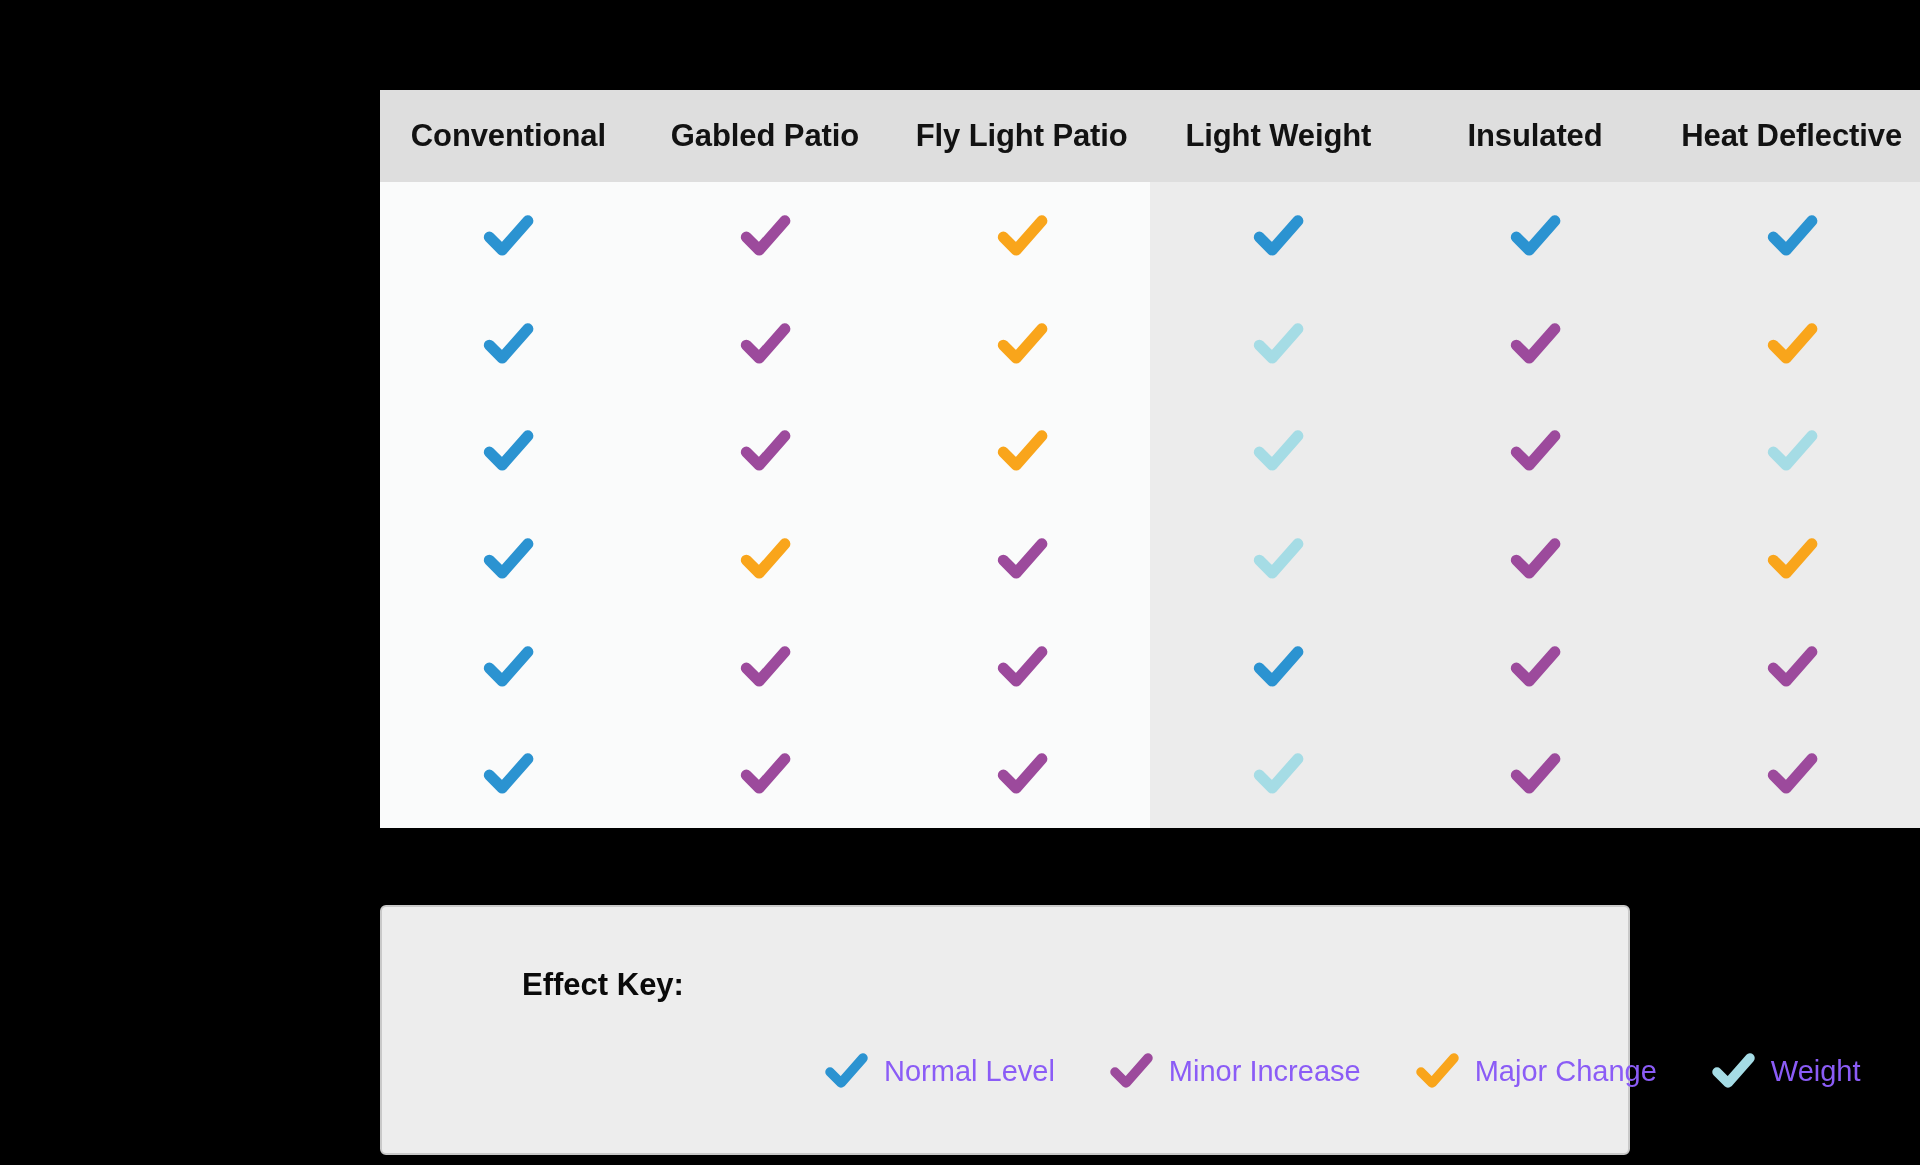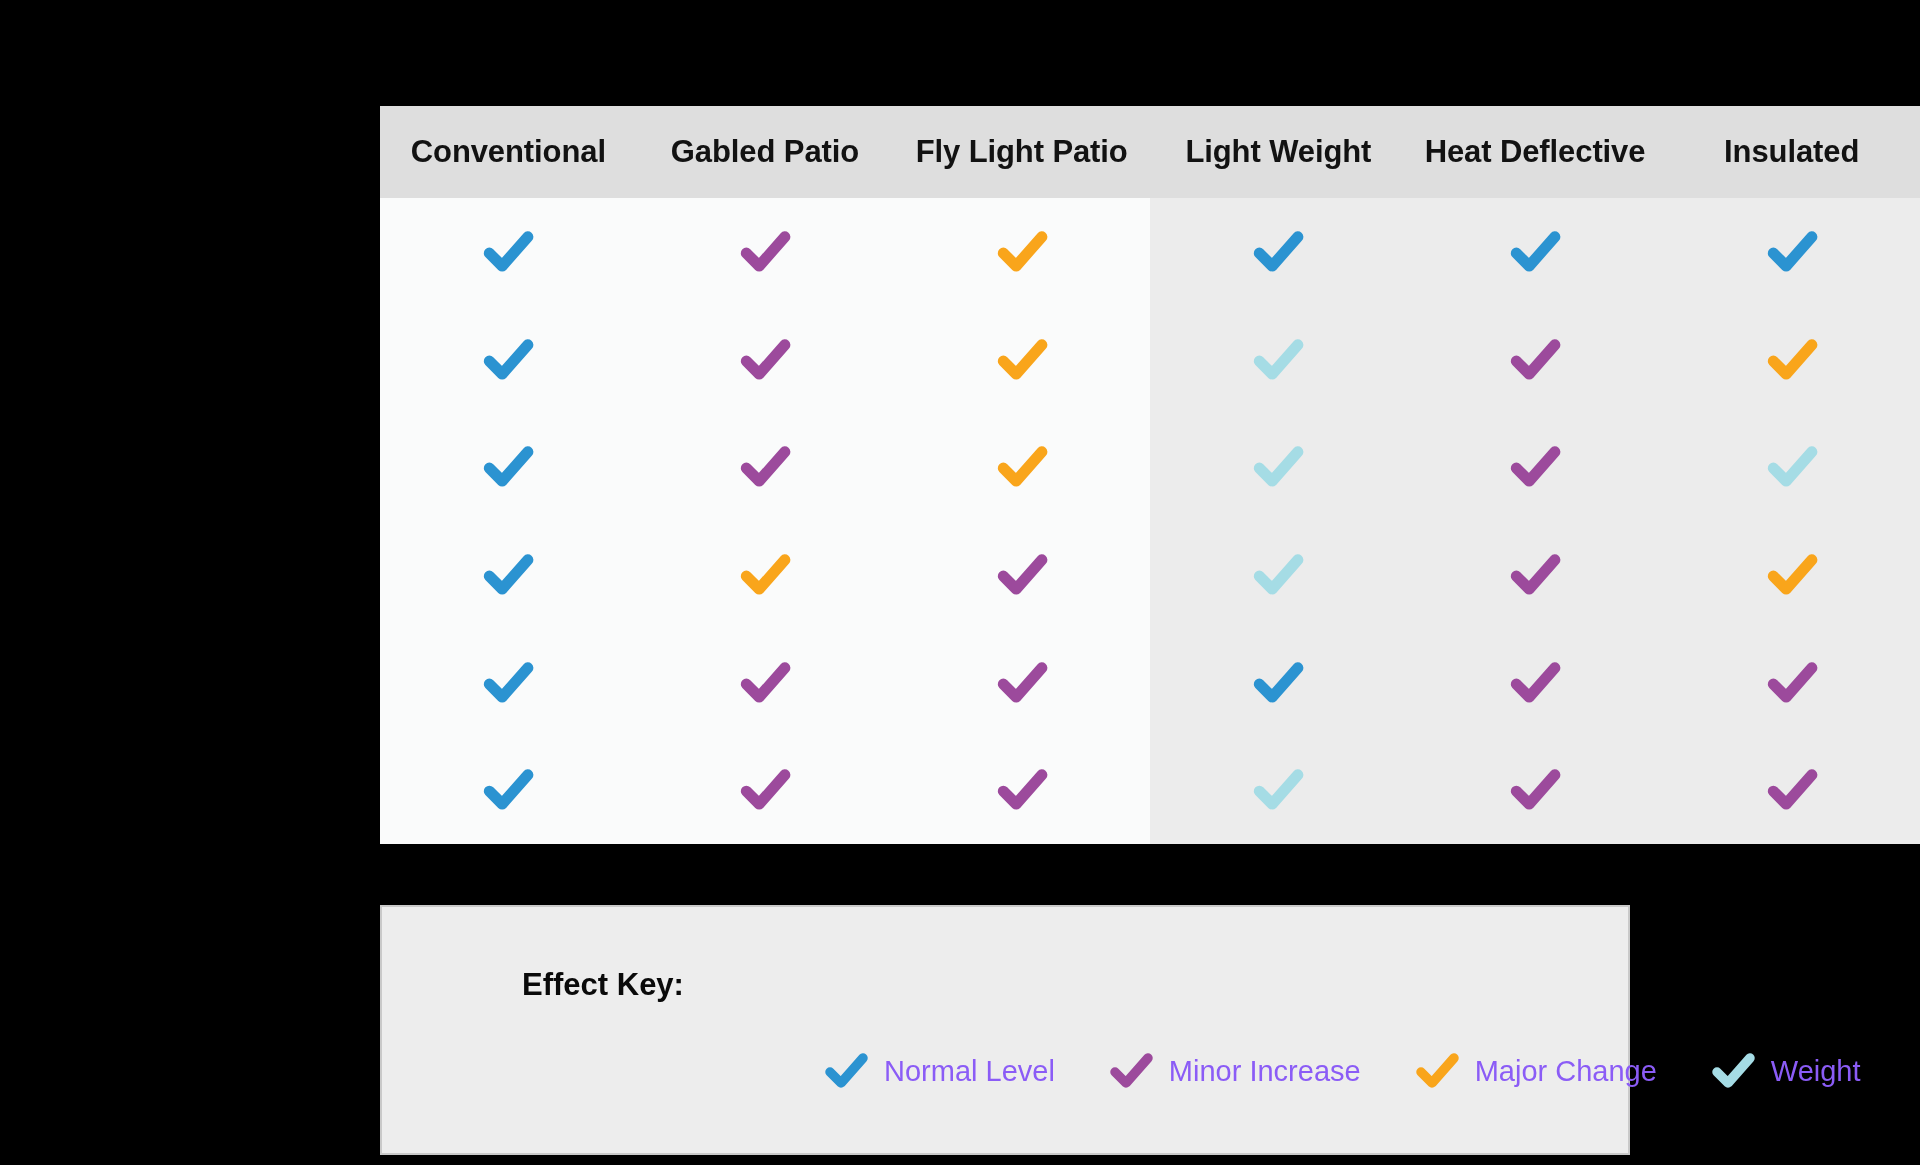--- a/index.html
+++ b/index.html
@@ -8,21 +8,21 @@
     background:#000000;
     font-family:"Liberation Sans",sans-serif;
     overflow:hidden;
     position:relative;
   }
 
   
   #table-card{
     position:absolute;
     left:380px; top:90px;
-    width:1540px; height:738px;margin-top:16px;
+    width:1540px; height:738px;
   }
 
   #table-header-row{
     display:flex;
     height:92px;
     background:#dedede;
   }
   .header-cell{
     flex:1 1 0;
     display:flex;
@@ -70,21 +70,21 @@
   }
   .check svg{display:block;width:100%;height:100%;}
 
   
   #legend-card{
     position:absolute;
     left:380px; top:905px;
     width:1250px; height:250px;
     background:#ededed;
     border:2px solid #c9c9c9;
-    border-radius:0;
+    border-radius:6px;
     box-sizing:border-box;
   }
   #legend-title{
     position:absolute;
     left:140px; top:60px;
     font-size:31px;
     font-weight:bold;
     color:#0a0a0a;
   }
   #legend-items{
@@ -121,24 +121,24 @@
       <div class="header-cell">
         <span>Gabled Patio</span>
       </div>
       <div class="header-cell">
         <span>Fly Light Patio</span>
       </div>
       <div class="header-cell">
         <span>Light Weight</span>
       </div>
       <div class="header-cell">
+        <span>Insulated</span>
+      </div>
+      <div class="header-cell">
         <span>Heat Deflective</span>
-      </div>
-      <div class="header-cell">
-        <span>Insulated</span>
       </div>
     </div>
 
   <div id="table-body">
     <div class="body-panel" id="panel-left">
         <div class="body-row">
           <div class="body-cell">
             <span class="check">
               <svg viewBox="0 0 48 48" xmlns="http://www.w3.org/2000/svg">
                 <path d="M8 25 L19 36 L41 11" fill="none" stroke="#2b93d1" stroke-width="9.5" stroke-linecap="round" stroke-linejoin="round"></path>

